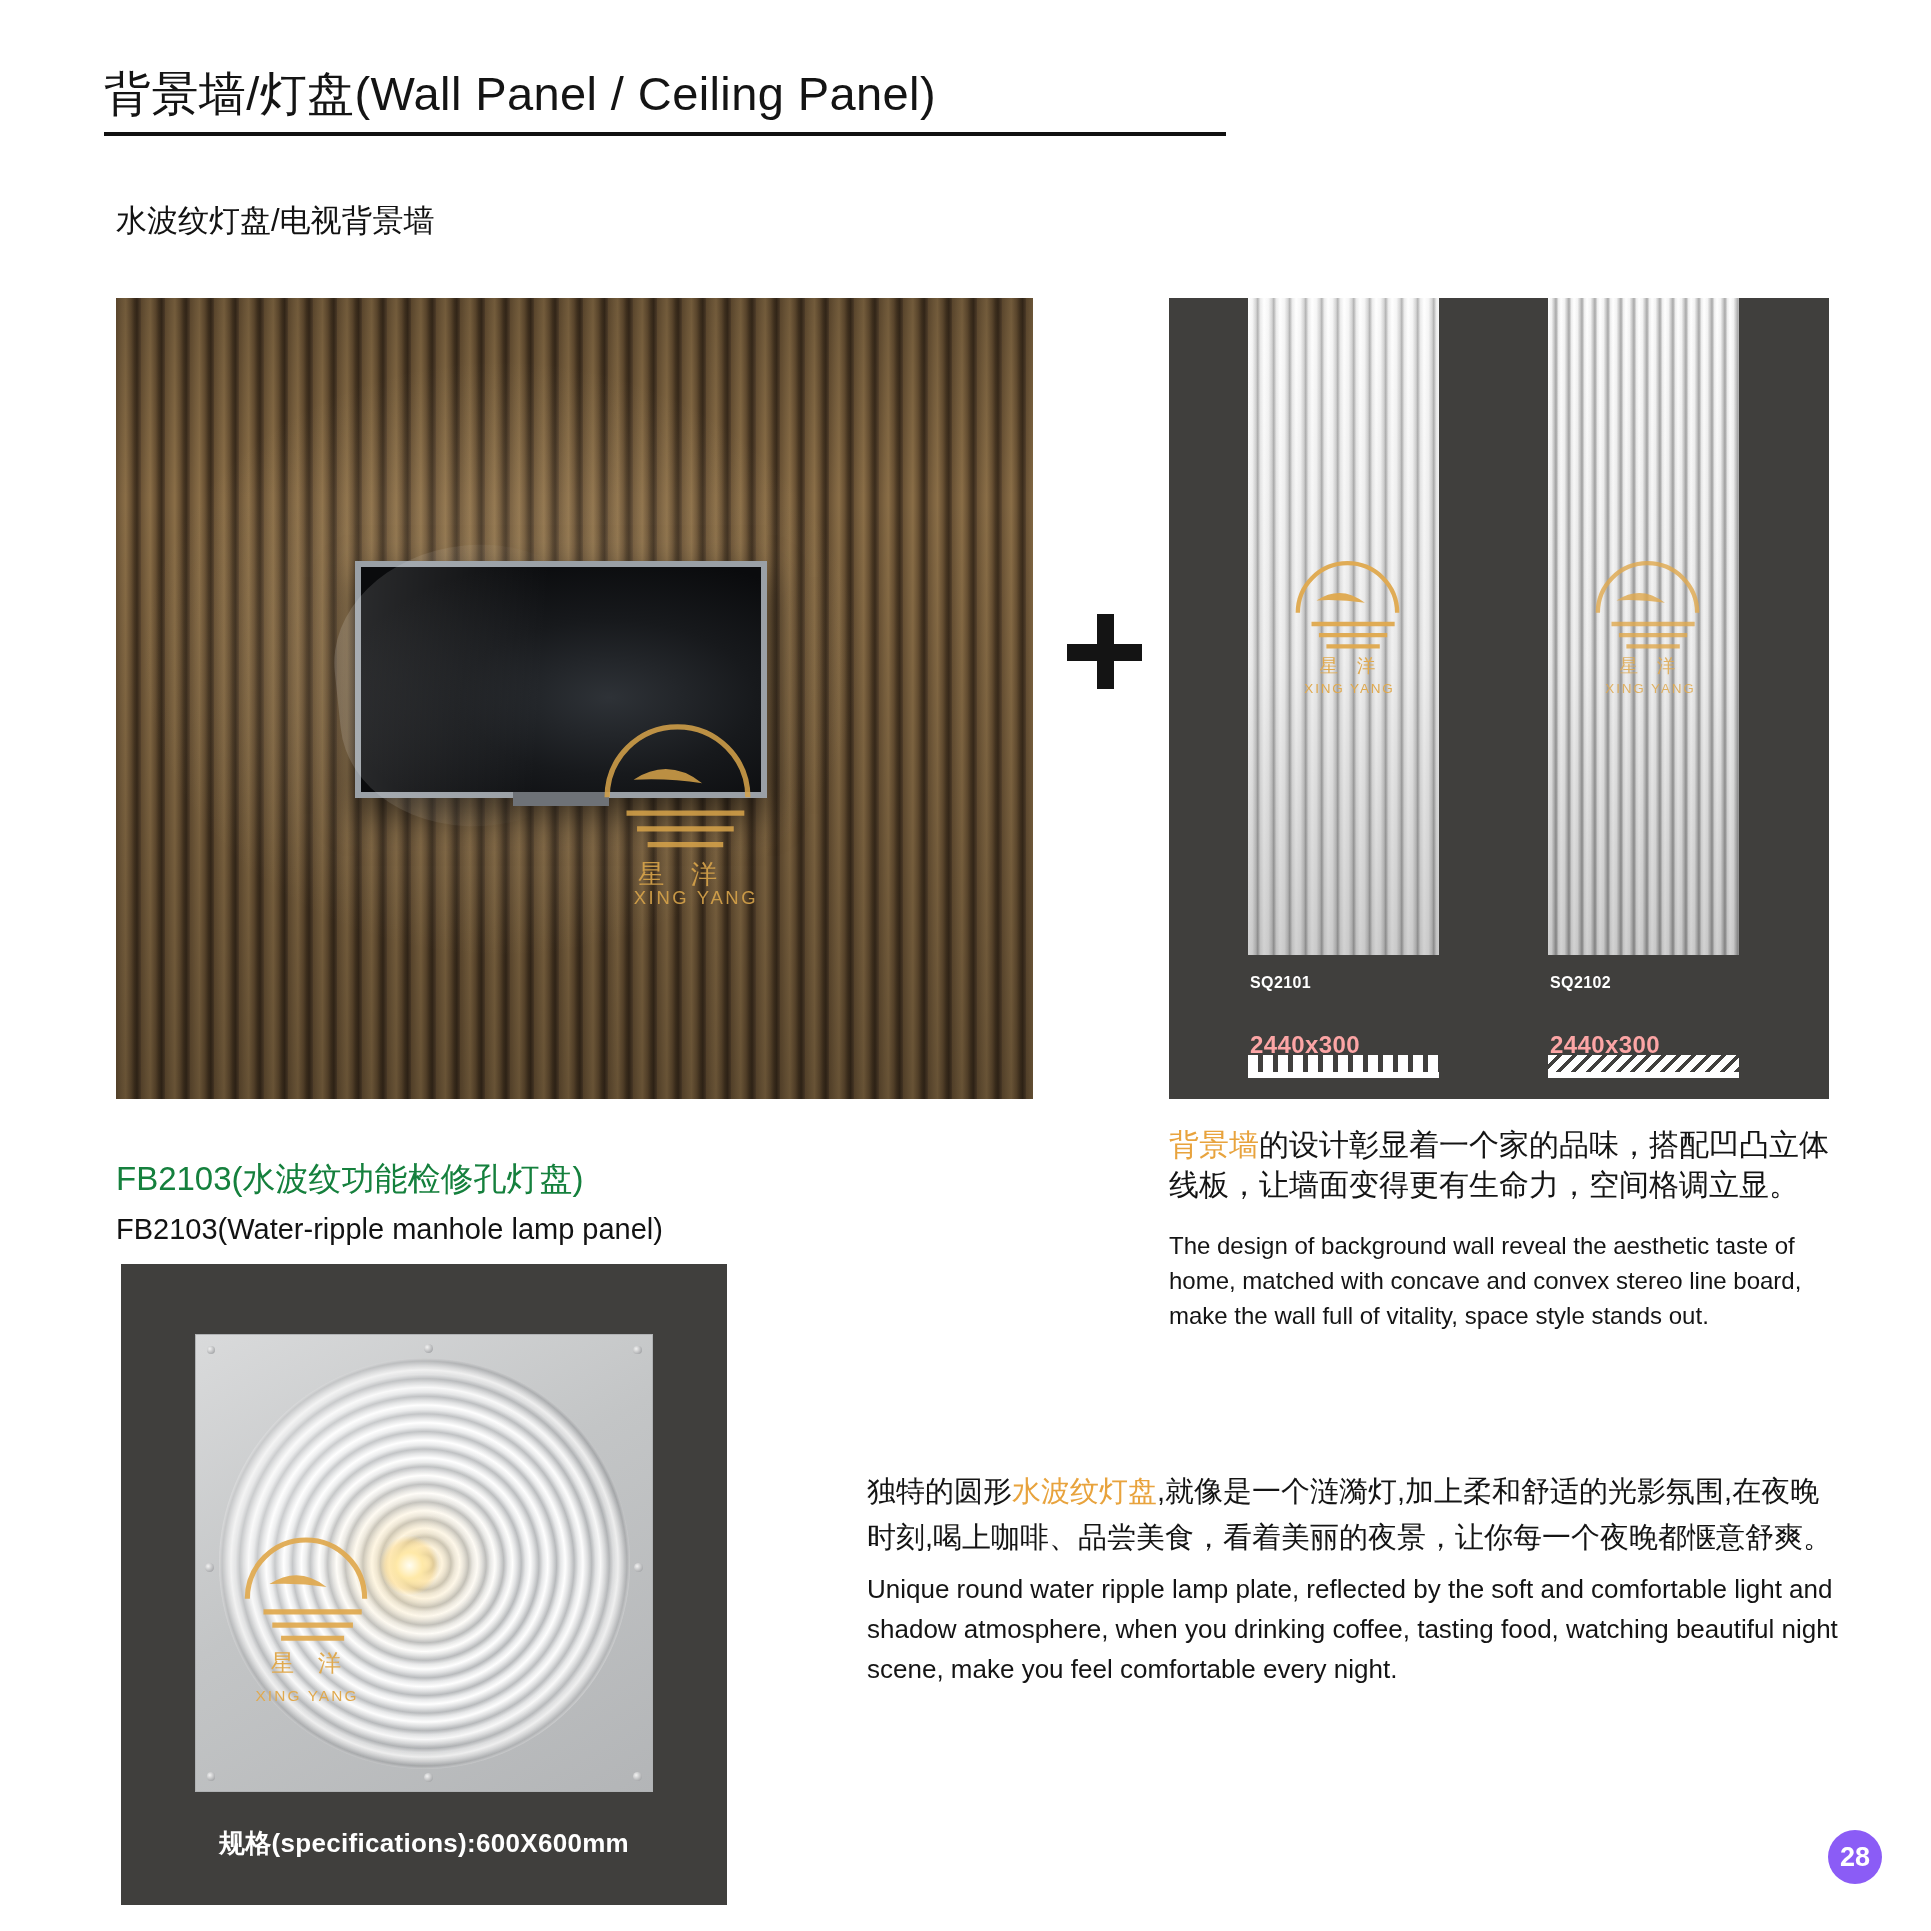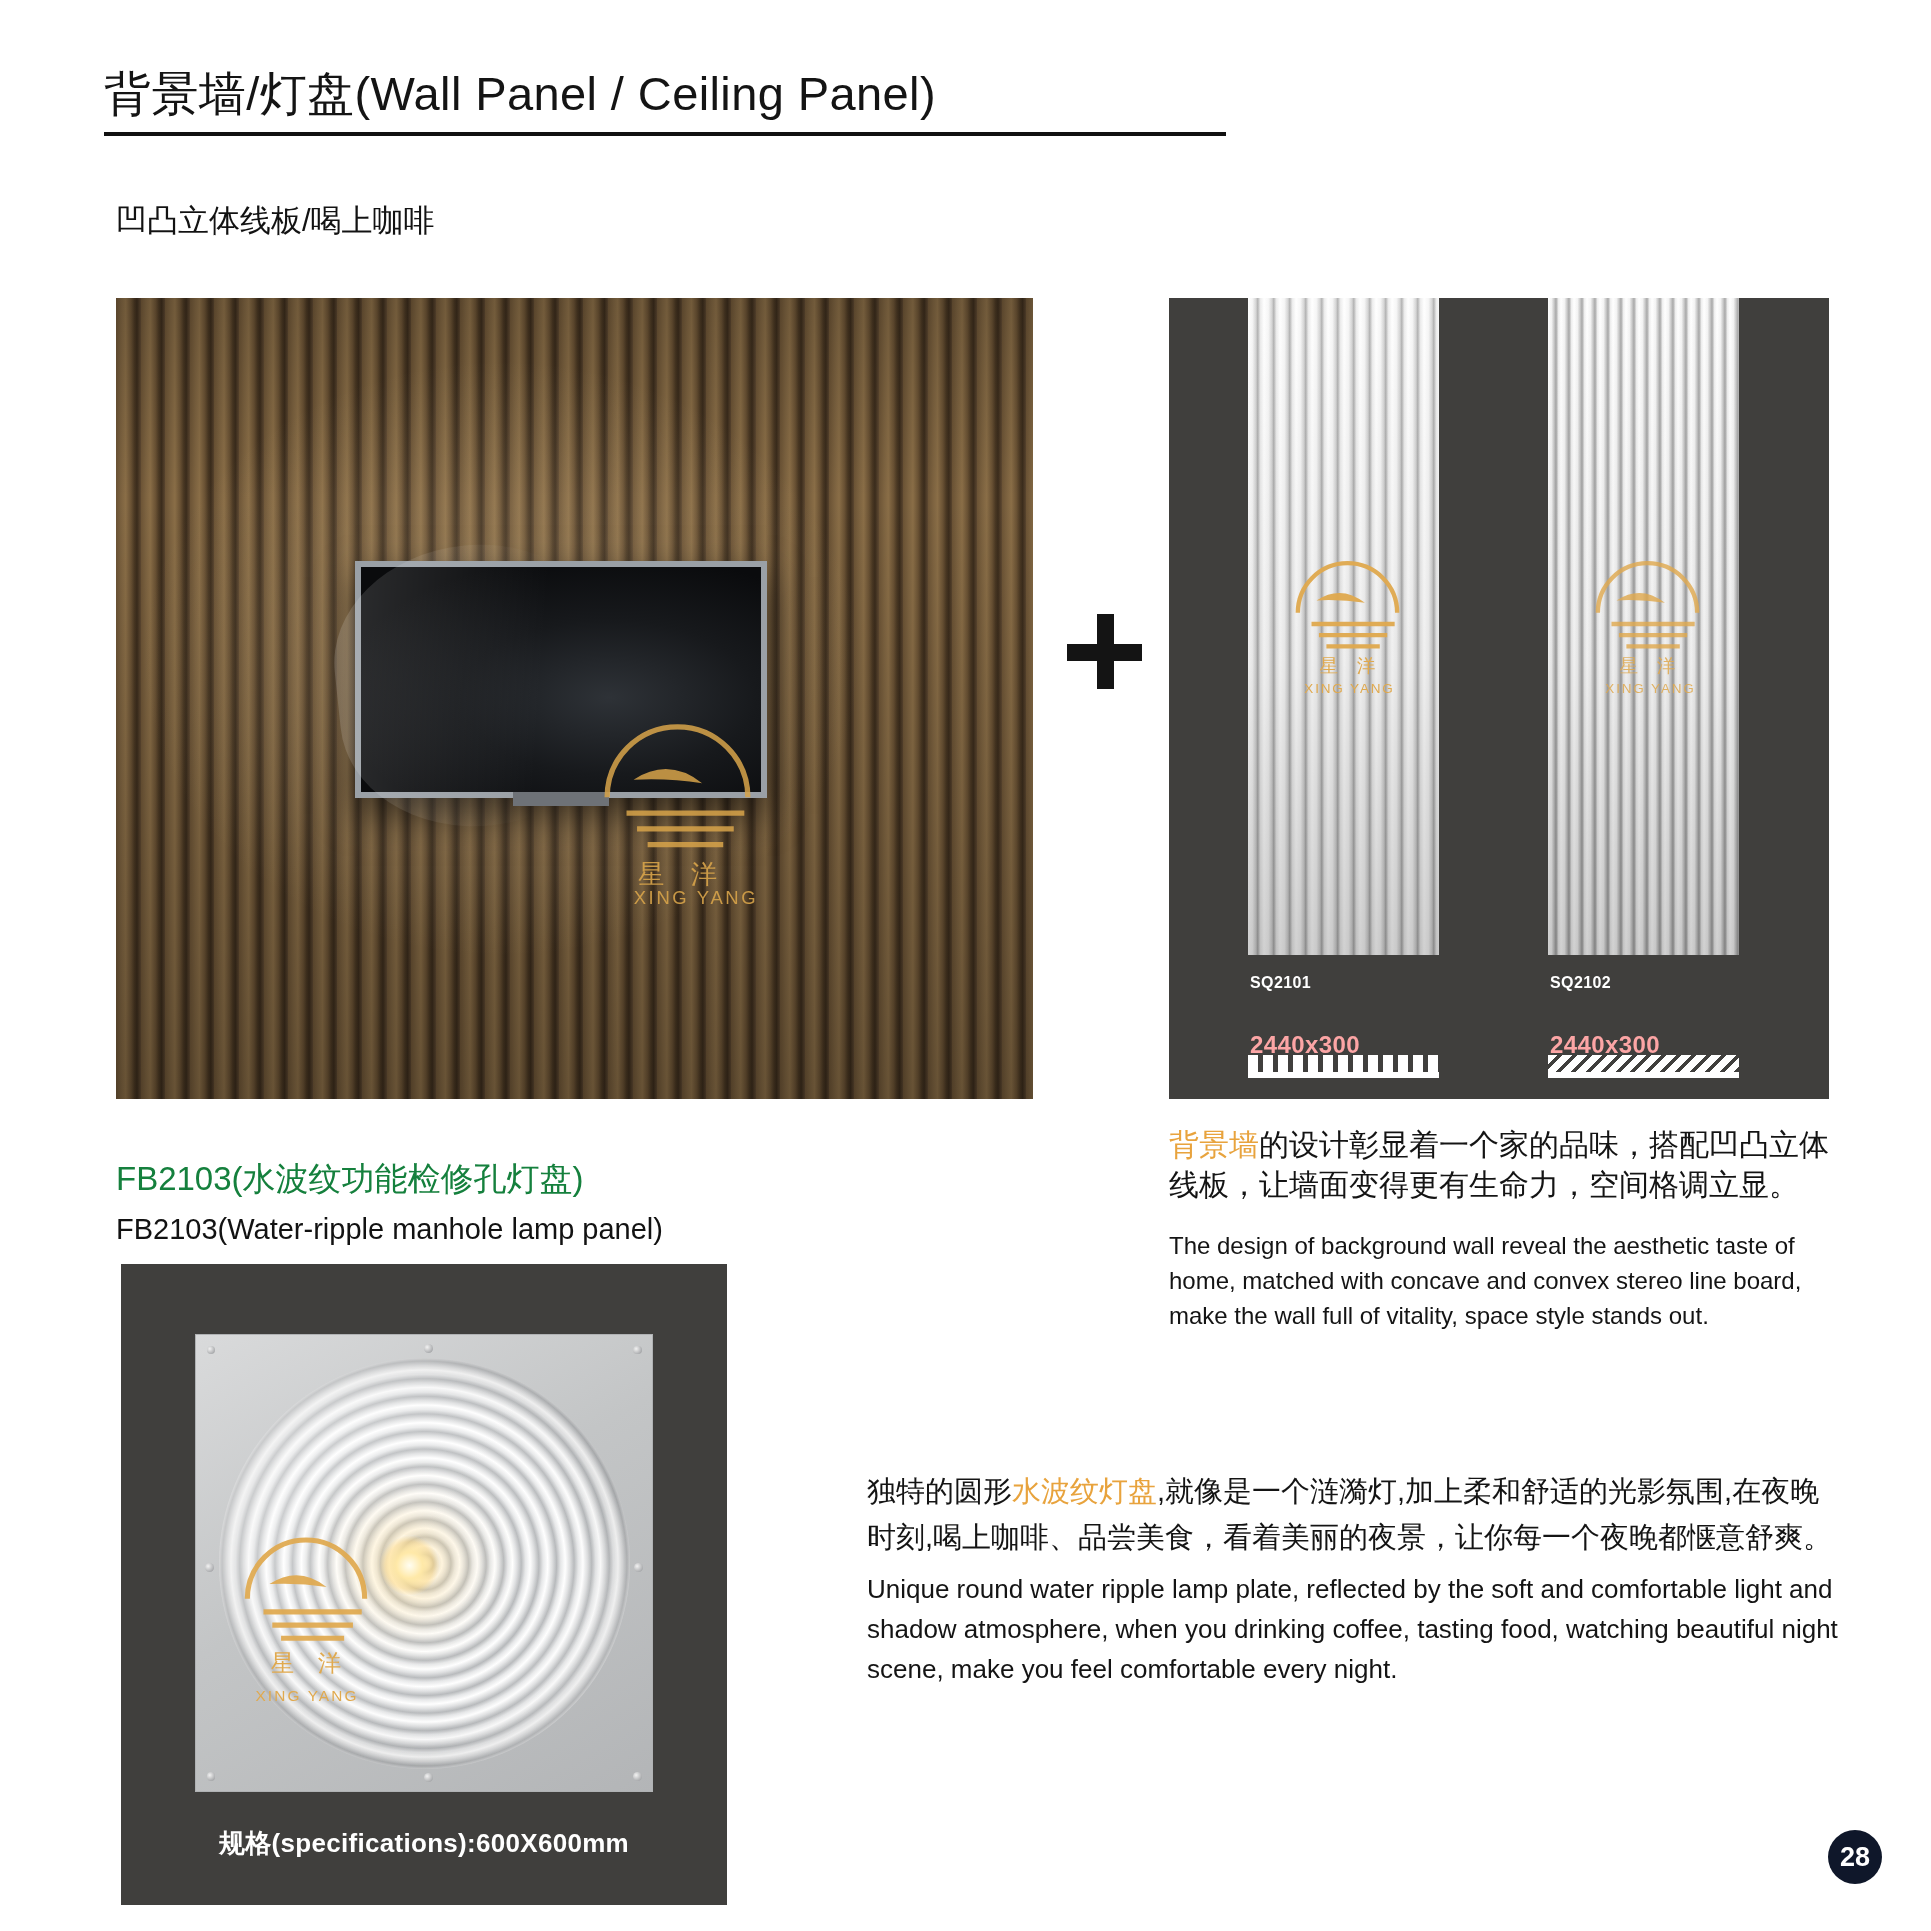--- a/index.html
+++ b/index.html
@@ -198,33 +198,33 @@
     font-size:29px;line-height:46px;color:#141414;
   }
   .rt2 .cn .hl{color:#e8a33d;}
   .rt2 .en{
     margin-top:8.8px;font-size:26px;line-height:40px;color:#141414;
   }
 
   
   .pagenum{
     position:absolute;right:49px;bottom:47px;width:54px;height:54px;border-radius:50%;
-    background:#0f172a;color:#ffffff;font-size:27px;font-weight:700;
+    background:#8b5cf6;color:#ffffff;font-size:27px;font-weight:700;
     display:flex;align-items:center;justify-content:center;
   }
 </style>
 </head>
 <body>
 
 <div class="page">
 
   <div class="main-title">背景墙/灯盘(Wall Panel / Ceiling Panel)</div>
   <div class="title-rule"></div>
 
-  <div class="sec1-cn">凹凸立体线板/喝上咖啡</div>
+  <div class="sec1-cn">水波纹灯盘/电视背景墙</div>
 
   <div class="wallwrap">
     <div class="slats"></div>
     <div class="wall-vignette"></div>
     <div class="tv">
       <div class="tv-screen"></div>
       <div class="tv-gloss"></div>
       <div class="tv-stand"></div>
     </div>
 

